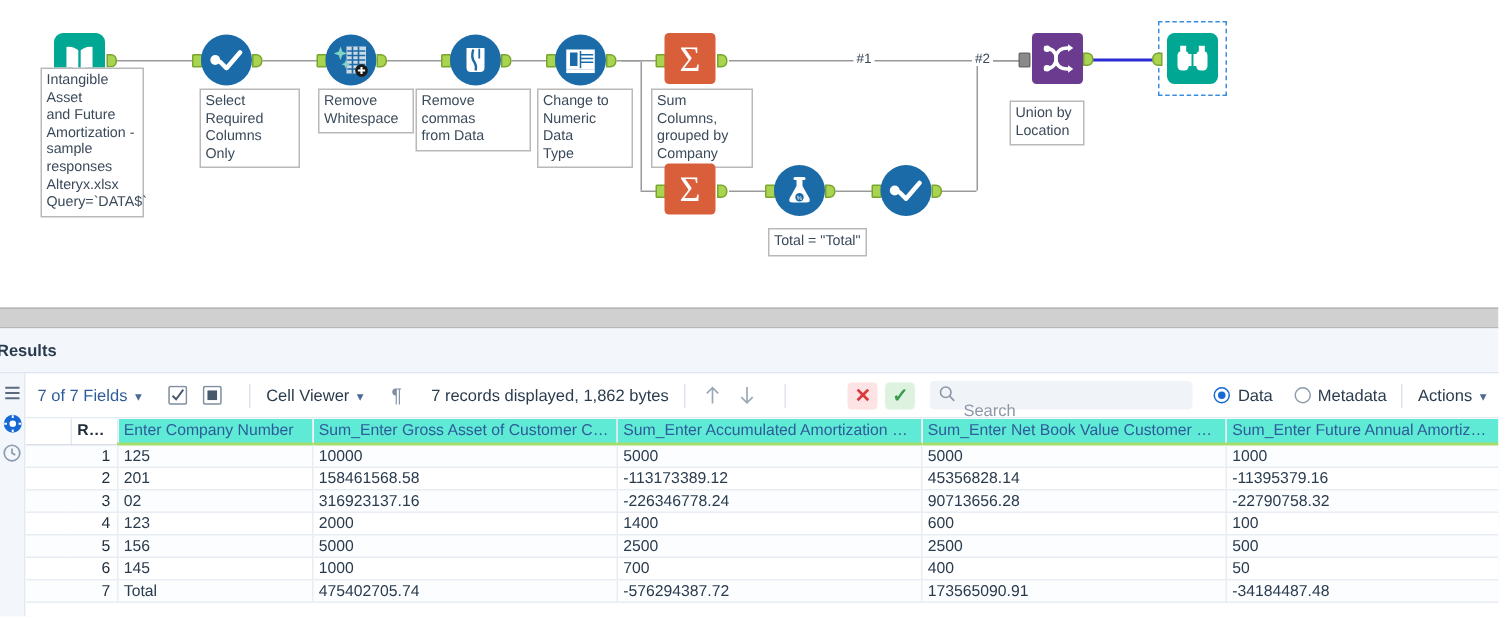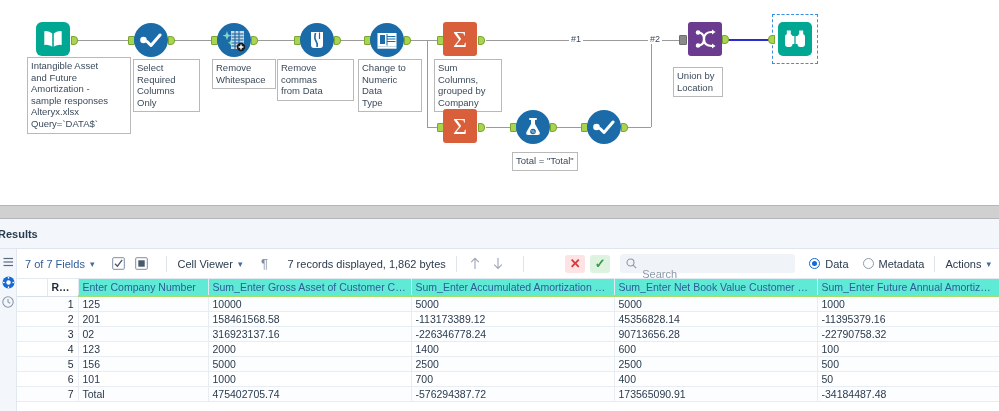--- a/index.html
+++ b/index.html
@@ -189,21 +189,21 @@
     <span class="wirelbl" style="left:648px; top:34px;">#2</span>
 
     <div class="icon-box" style="left:36px; top:22px; background:#00a792; border-radius:6px;">
       <svg width="24" height="22" viewBox="0 0 24 22">
         <path d="M12 5 C9 2.5 5 2 2.5 2.6 L2.5 18 C5 17.3 9 17.8 12 20 C15 17.8 19 17.3 21.5 18 L21.5 2.6 C19 2 15 2.5 12 5 Z" fill="#ffffff" stroke="#00a792" stroke-width="1.6" stroke-linejoin="round"></path>
         <path d="M12 5 L12 20" stroke="#00a792" stroke-width="1.6"></path>
       </svg>
     </div>
     <div class="plug out" style="left:71px; top:36px;"></div>
     <div class="plug sq" style="left:128px; top:36px;"></div>
-    <div class="lbl" style="left:27px; top:57px; width:104px;">Intangible Asset
+    <div class="lbl" style="left:27px; top:45px; width:69px;">Intangible Asset
 and Future
 Amortization -
 sample responses
 Alteryx.xlsx
 Query=`DATA$`</div>
 
     <div class="icon-box round" style="left:134px; top:23px; background:#1a6ba8;">
       <svg width="24" height="14" viewBox="0 0 24 14">
         <circle cx="4.5" cy="7" r="3.3" fill="#fff"></circle>
         <path d="M8 8.5 L12 12.5 L21 2" stroke="#fff" stroke-width="3" fill="none" stroke-linecap="round" stroke-linejoin="round"></path>
@@ -528,21 +528,21 @@
             <td class="num">5</td>
             <td>156</td>
             <td>5000</td>
             <td>2500</td>
             <td>2500</td>
             <td>500</td>
           </tr>
           <tr class="r-even">
             <td class="idxcell"></td>
             <td class="num">6</td>
-            <td>101</td>
+            <td>145</td>
             <td>1000</td>
             <td>700</td>
             <td>400</td>
             <td>50</td>
           </tr>
           <tr class="r-odd">
             <td class="idxcell"></td>
             <td class="num">7</td>
             <td>Total</td>
             <td>475402705.74</td>

